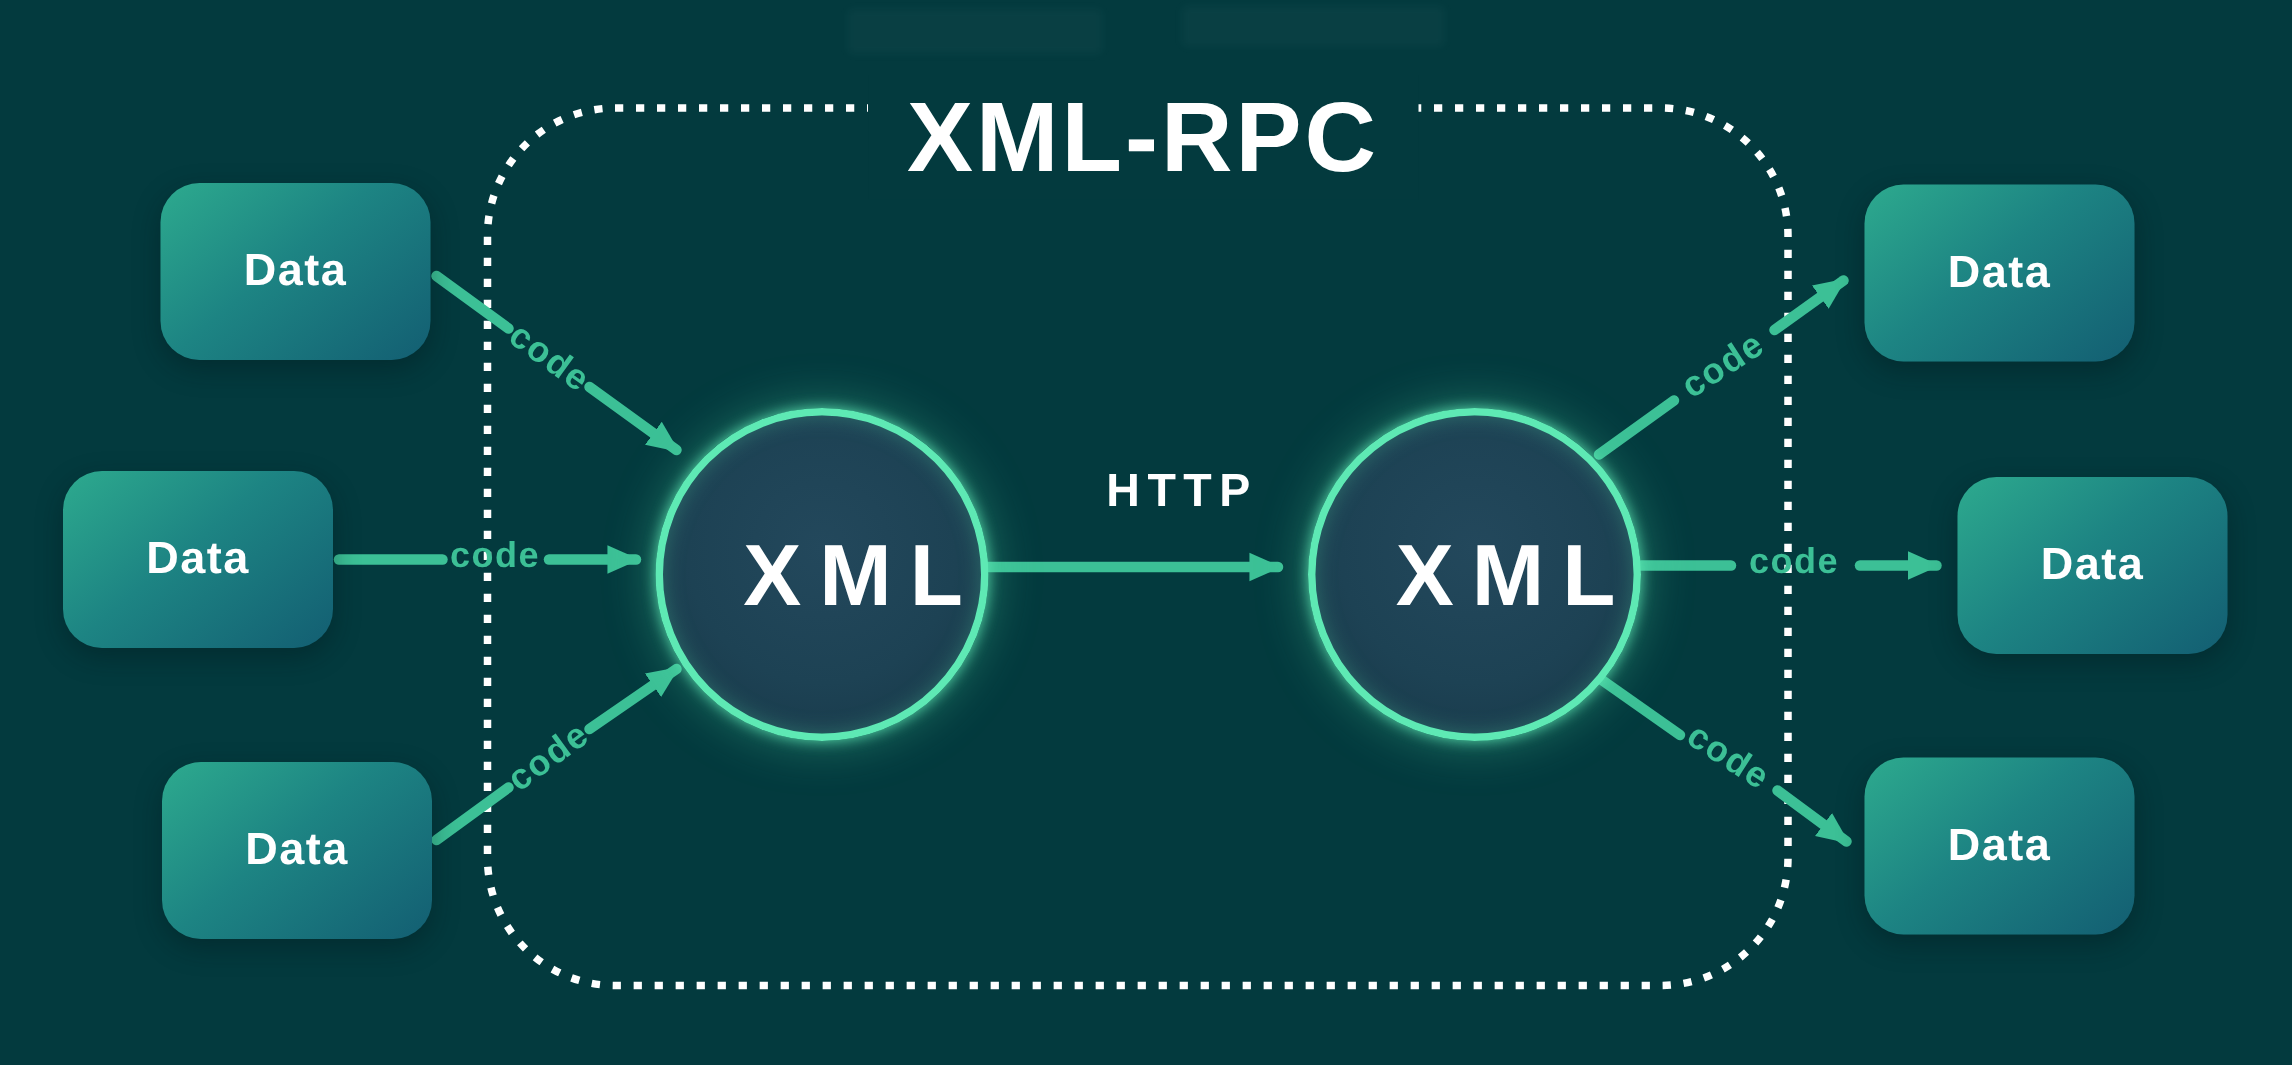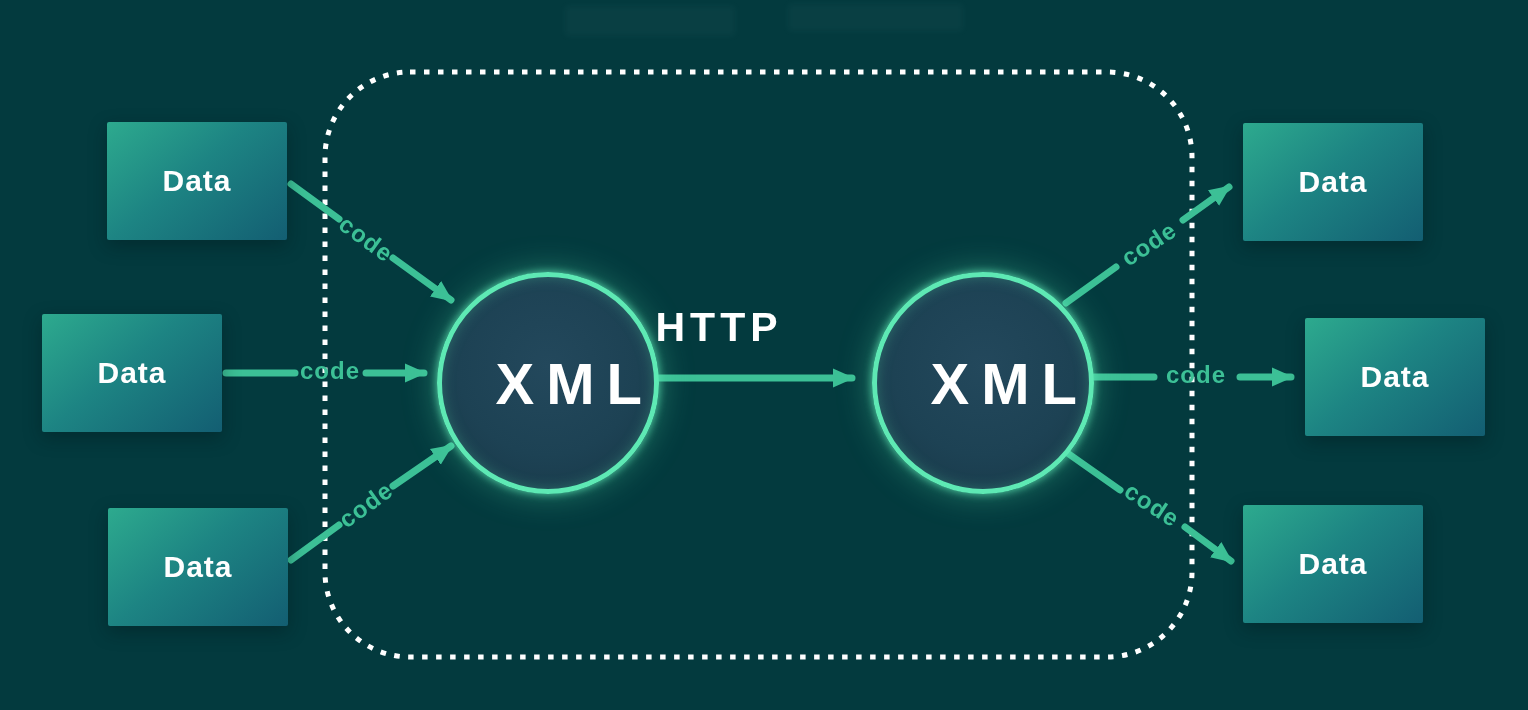--- a/index.html
+++ b/index.html
@@ -39,42 +39,42 @@
     left:762px;top:50px;transform:translateX(-50%);
     background:var(--background,#033a3e);
     padding:0 26px;
     color:var(--text-white,#fff);
     font-size:66px;font-weight:700;letter-spacing:2px;
     white-space:nowrap;line-height:1.25;
   }
   .data-box{
     position:absolute;z-index:2;
     width:180px;height:118px;
-    border-radius:2px;
+    border-radius:26px;
     background:linear-gradient(140deg,var(--box-gradient-start,#2daa8e) 0%,#1d8483 45%,var(--box-gradient-end,#135e72) 100%);
     box-shadow:0 6px 18px rgba(0,20,24,0.35);
     display:flex;align-items:center;justify-content:center;
     color:var(--text-white,#fff);
     font-size:30px;font-weight:700;letter-spacing:1px;
   }
   .xml-circle{
     position:absolute;z-index:2;
     width:212px;height:212px;border-radius:50%;
     background:radial-gradient(circle at 50% 42%,#23485c 0%,var(--circle-fill,#1d4254) 55%,#173646 100%);
     border:5px solid var(--ring-green,#5ee9b4);
     box-shadow:0 0 9px rgba(94,233,180,0.85),0 0 34px rgba(94,233,180,0.38),inset 0 0 14px rgba(94,233,180,0.28);
     display:flex;align-items:center;justify-content:flex-end;
     color:var(--text-white,#fff);
     font-size:58px;font-weight:700;letter-spacing:12px;text-indent:12px;
   }
   .http-label{
     position:absolute;z-index:2;
-    left:719px;top:327px;transform:translate(-50%,-50%);
+    left:788px;top:327px;transform:translate(-50%,-50%);
     color:var(--text-white,#fff);
-    font-size:41px;font-weight:700;letter-spacing:5px;
+    font-size:31px;font-weight:700;letter-spacing:5px;
     white-space:nowrap;
   }
   .code-label{
     position:absolute;z-index:2;
     color:var(--arrow-green,#3cc096);
     font-size:24px;font-weight:600;letter-spacing:1px;
     white-space:nowrap;
   }
   .code-l1{left:366px;top:239px;transform:translate(-50%,-50%) rotate(36deg);}
   .code-l2{left:330px;top:371px;transform:translate(-50%,-50%);}
@@ -123,20 +123,21 @@
     <line class="edge" x1="1066" y1="303" x2="1116" y2="267"></line>
     <line class="edge" x1="1183" y1="220" x2="1229" y2="187" marker-end="url(#arrowhead)"></line>
 
     <line class="edge" x1="1094" y1="377" x2="1154" y2="377"></line>
     <line class="edge" x1="1240" y1="377" x2="1291" y2="377" marker-end="url(#arrowhead)"></line>
 
     <line class="edge" x1="1066" y1="452" x2="1120" y2="490"></line>
     <line class="edge" x1="1185" y1="527" x2="1231" y2="561" marker-end="url(#arrowhead)"></line>
   </svg>
 
+  <div class="diagram-title">XML-RPC</div>
 
   <div class="data-box box-l1">
     <span>Data</span>
   </div>
   <div class="data-box box-l2">
     <span>Data</span>
   </div>
   <div class="data-box box-l3">
     <span>Data</span>
   </div>

